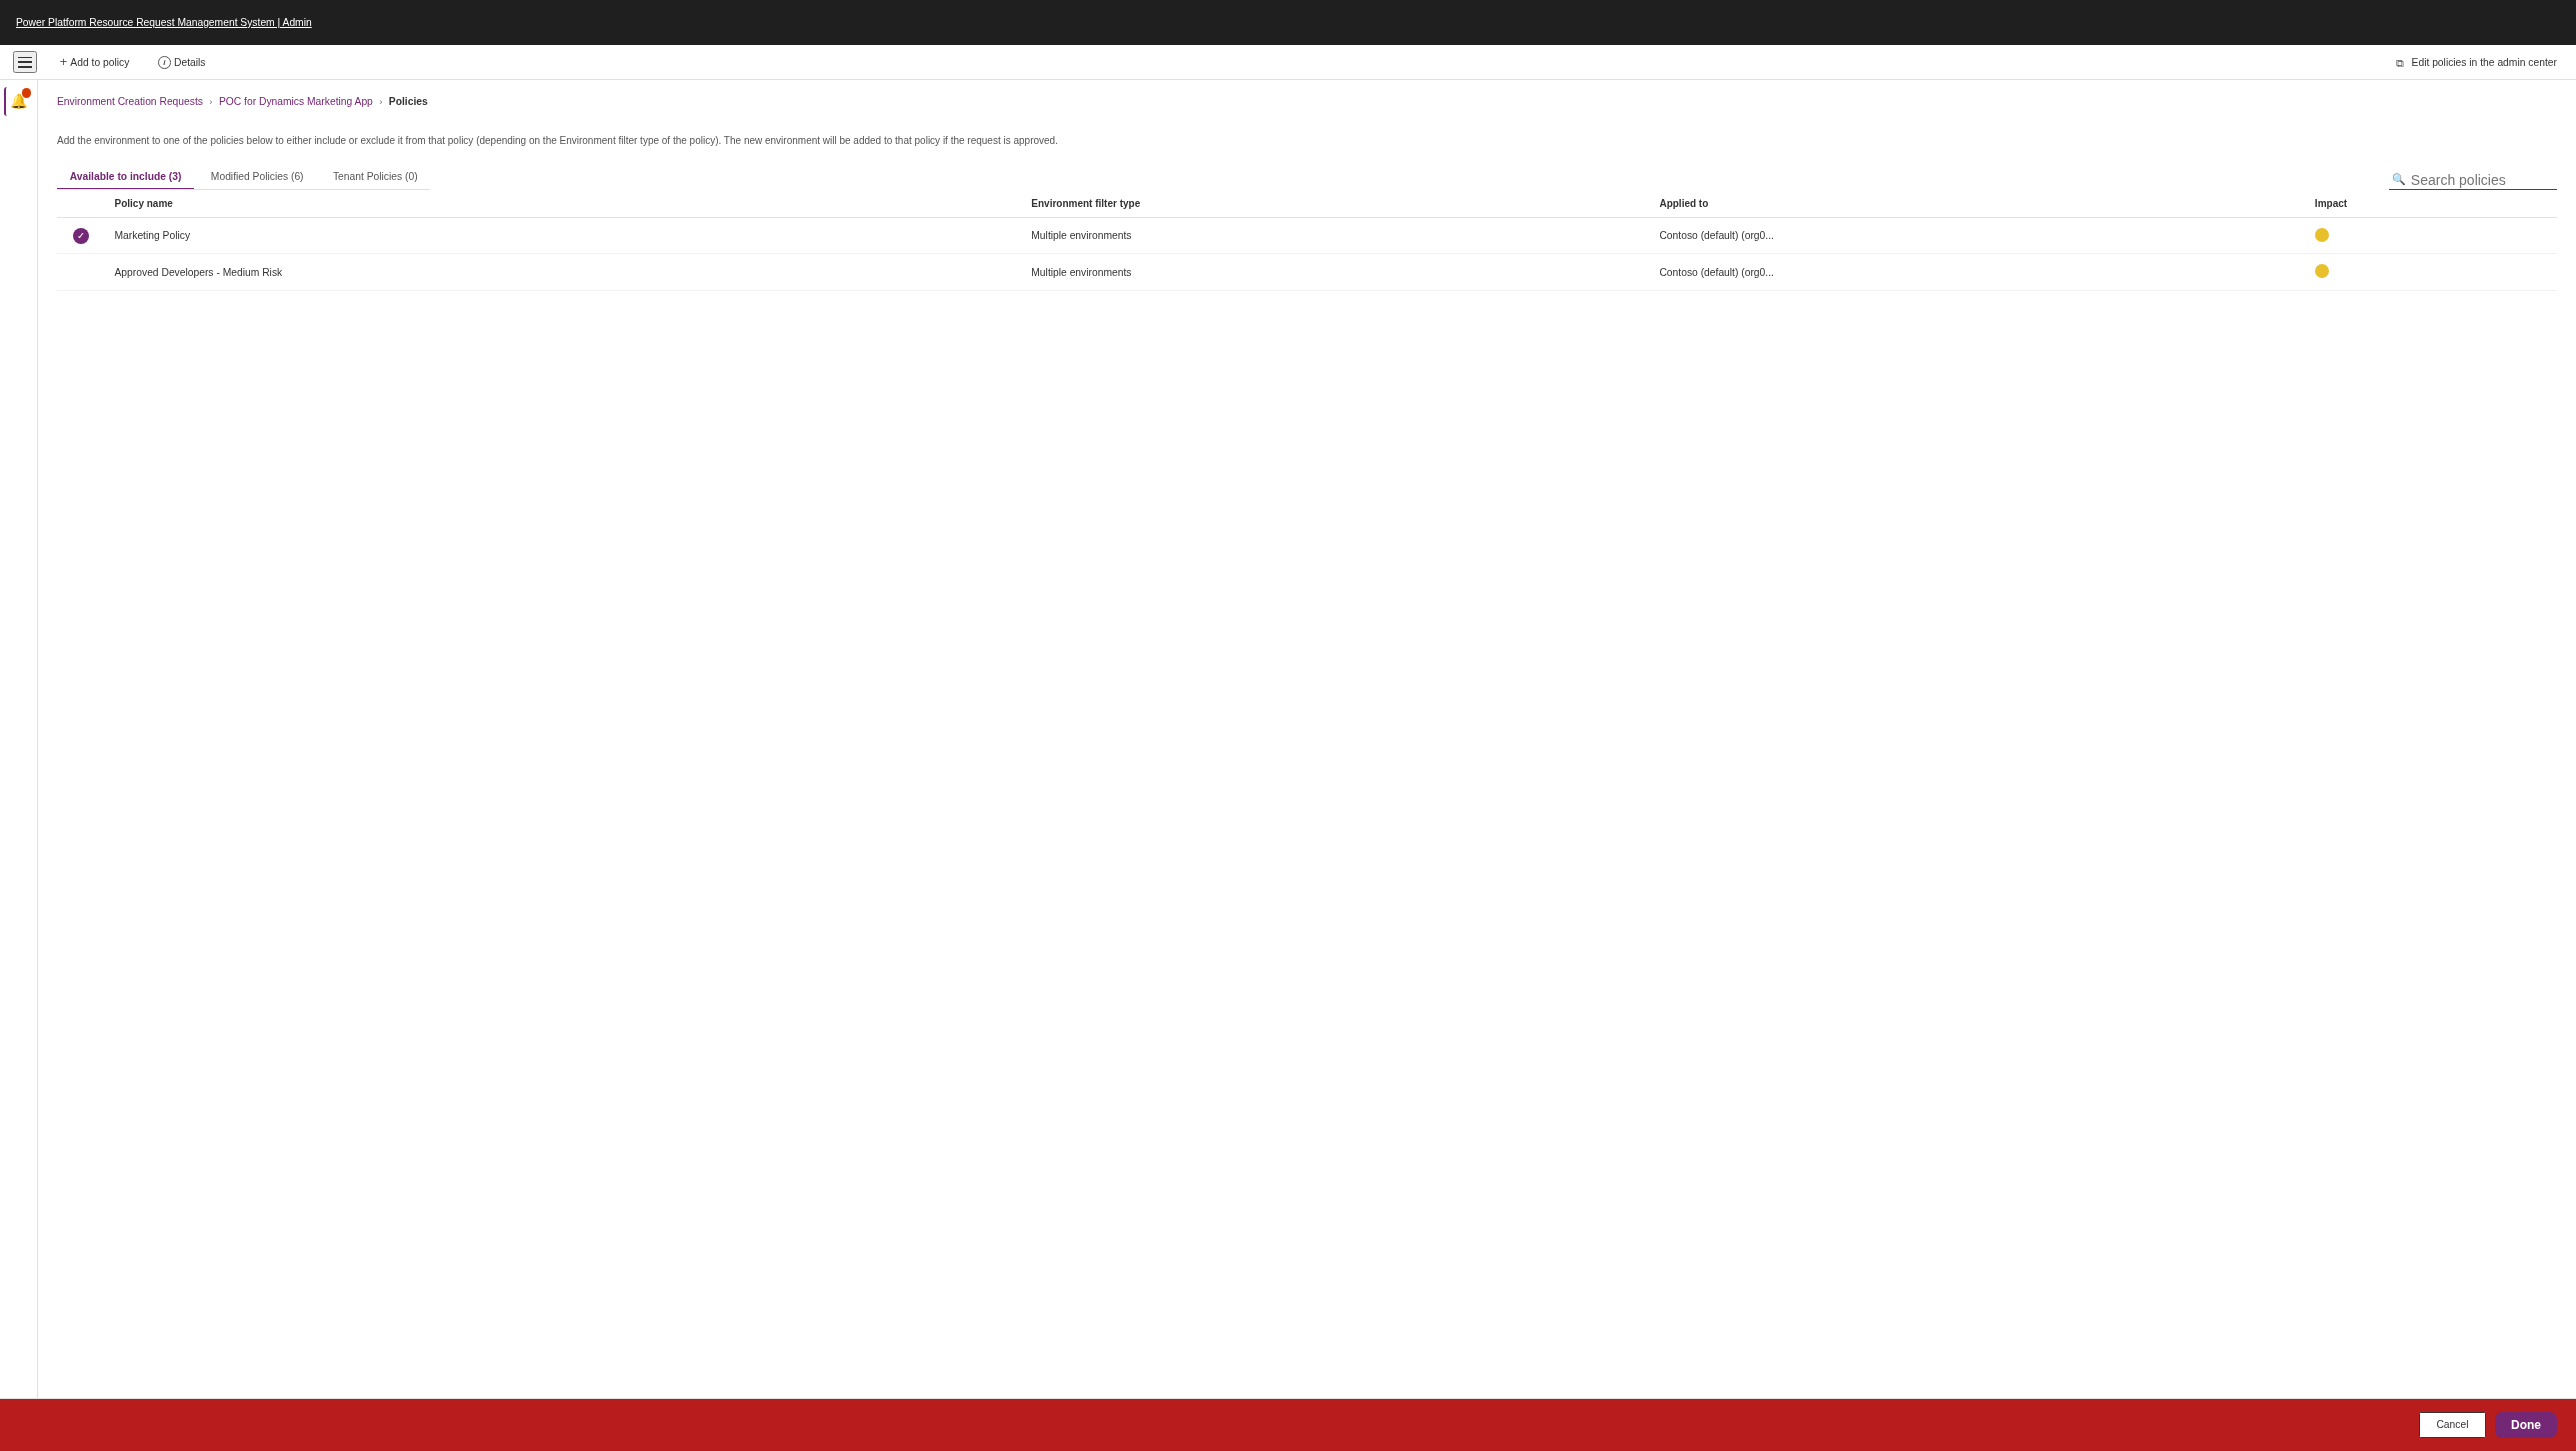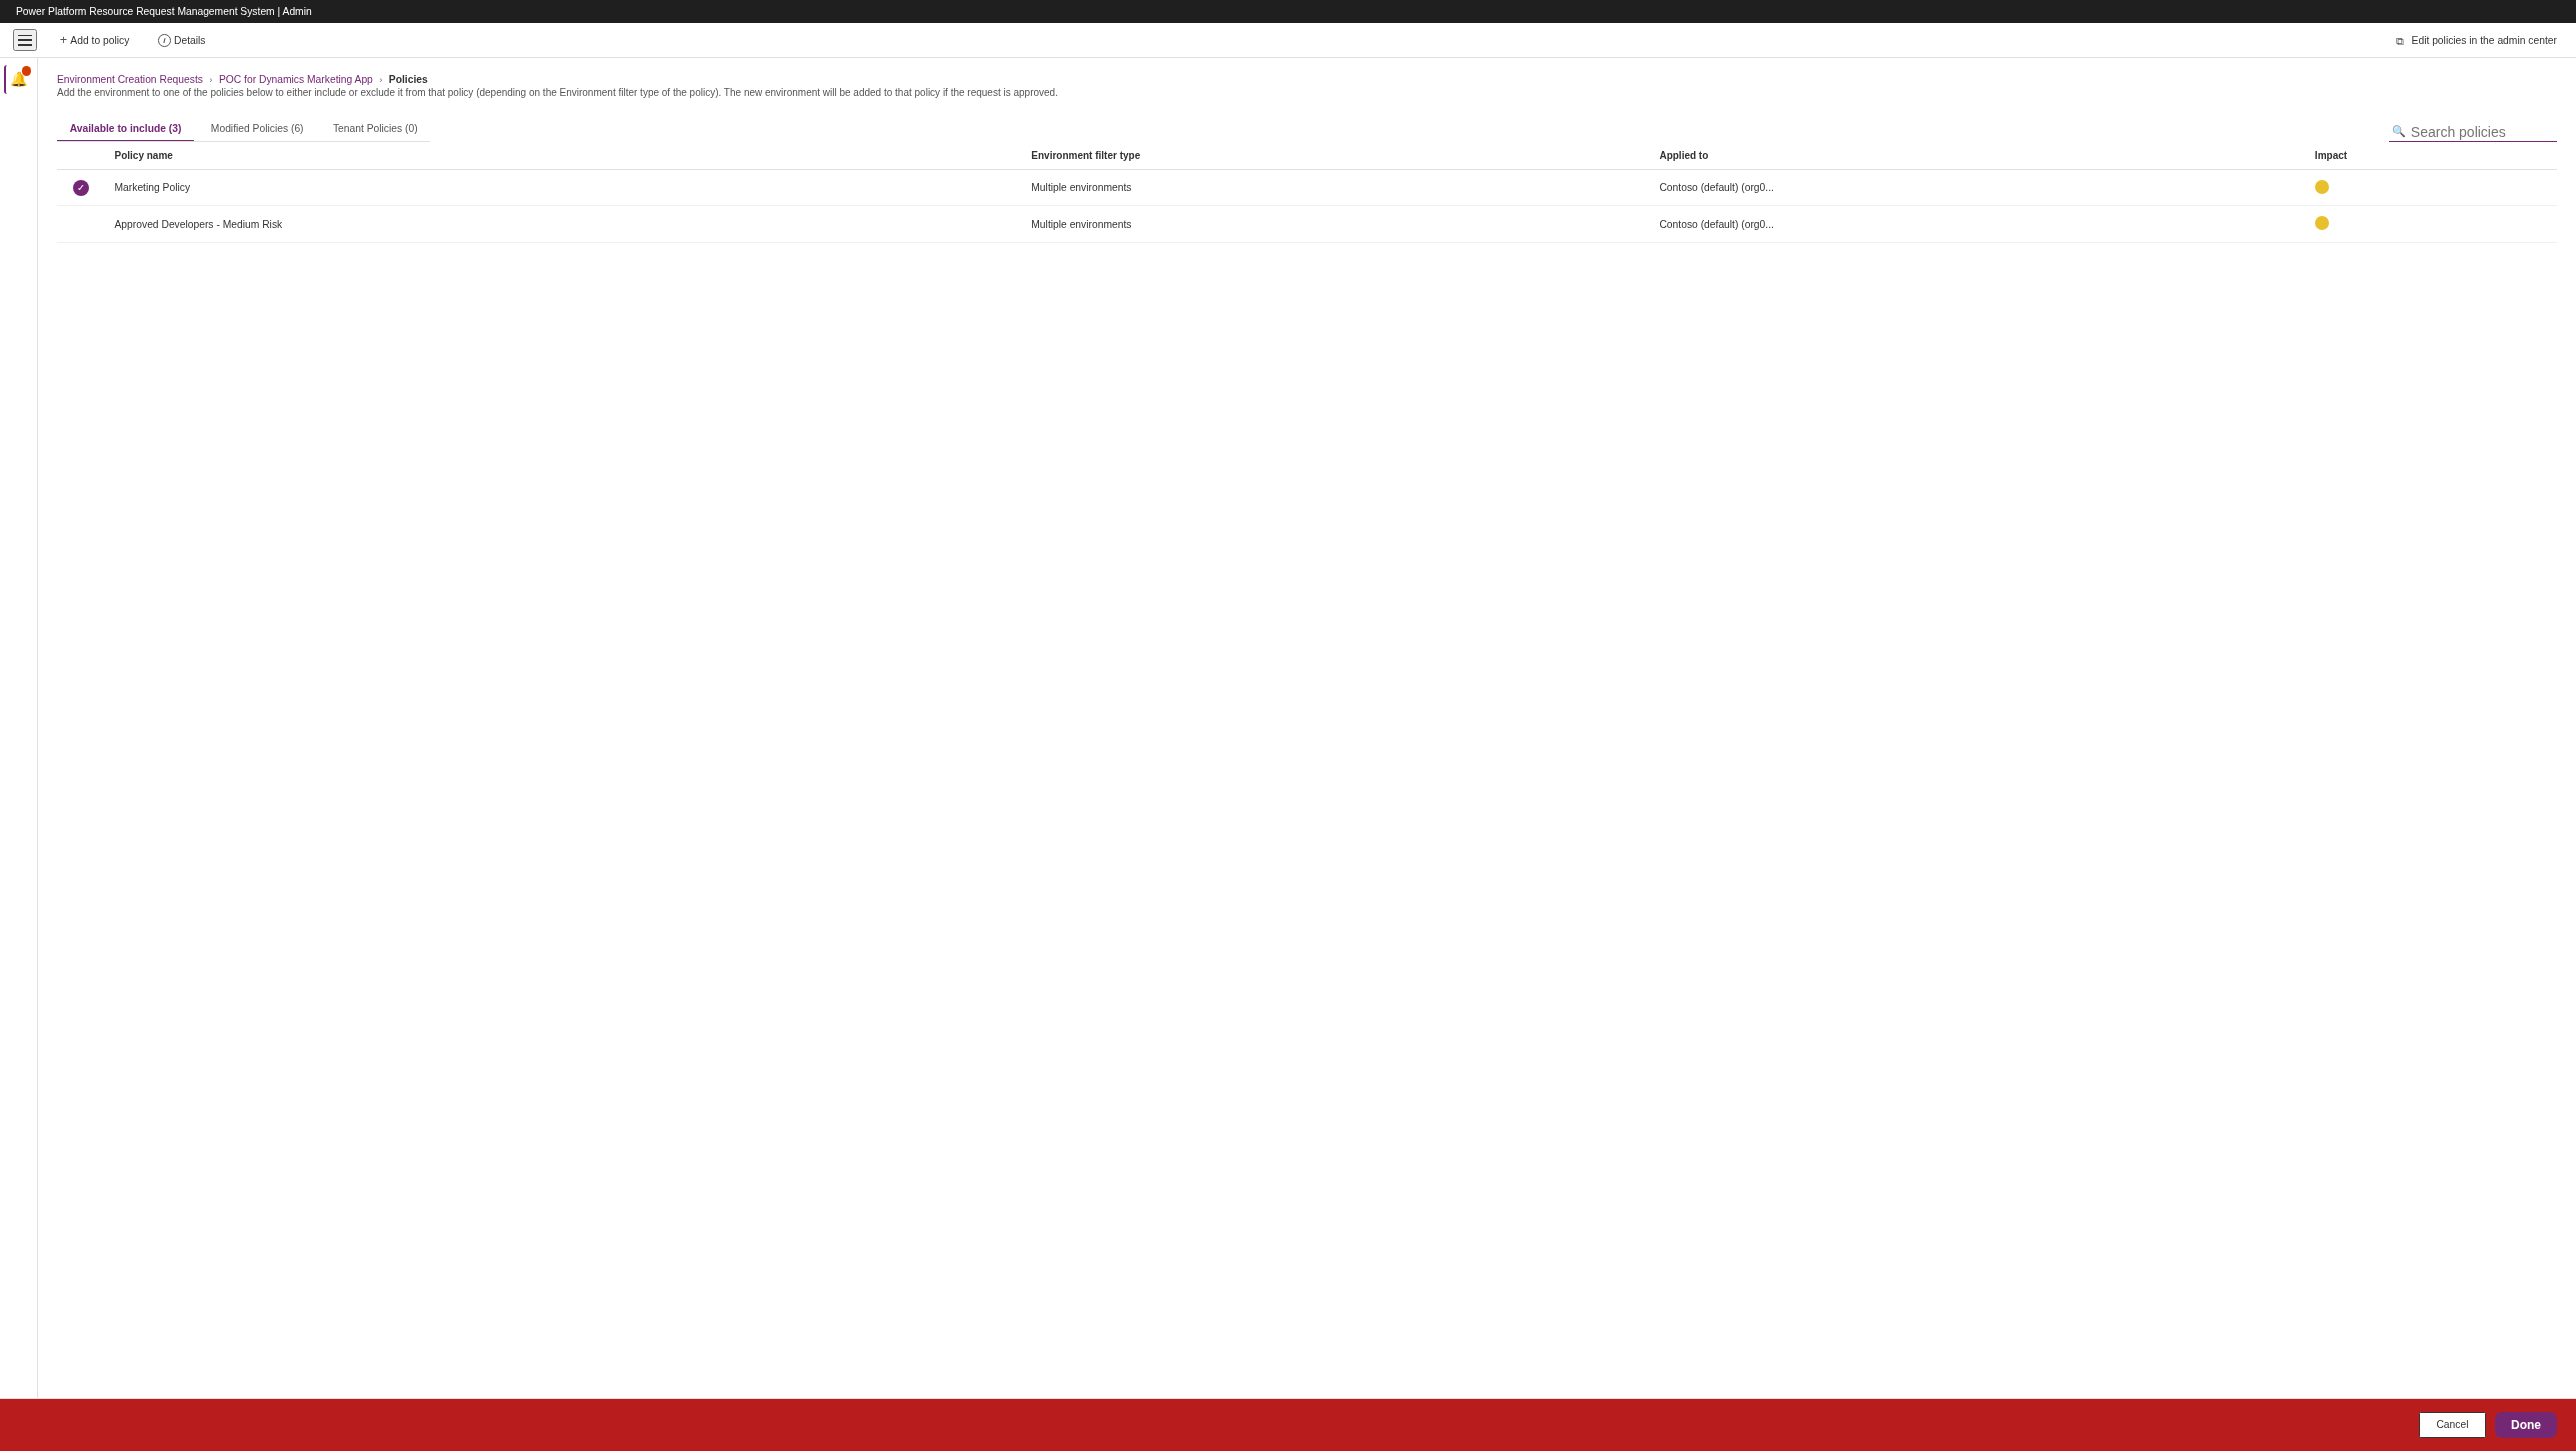--- a/index.html
+++ b/index.html
@@ -2,25 +2,26 @@
 <html style="font-size:12.7px"><head>
   <meta charset="utf-8">
   <style>
     * { box-sizing: border-box; margin: 0; padding: 0; }
     body { font-family: 'Segoe UI', Arial, sans-serif; font-size: 11px; background: #fff; color: #333; height: 100vh; display: flex; flex-direction: column; }
 
     
     .title-bar {
       background: #1f1f1f;
       color: #fff;
-      padding: 6px 16px;
+      padding: 17px 16px;
       font-size: 10.3px;
       font-weight: 400;
       display: flex;
       align-items: flex-start;
+      text-decoration: underline;
     }
 
     
     .toolbar {
       display: flex;
       align-items: center;
       padding: 6.4px 12.7px;
       border-bottom: 0.8px solid #e0e0e0;
       background: #fff;
     }
@@ -163,21 +164,21 @@
       flex: 1;
       padding: 16px 19px;
       overflow-y: auto;
     }
 
     
     .breadcrumb {
       display: flex;
       align-items: center;
       gap: 6.4px;
-      margin-bottom: 0;
+      margin-bottom: 26px;
       font-size: 10.3px;
     }
     .breadcrumb-link {
       color: #742774;
       cursor: pointer;
       text-decoration: none;
     }
     .breadcrumb-sep {
       color: #666;
       font-size: 9.5px;

